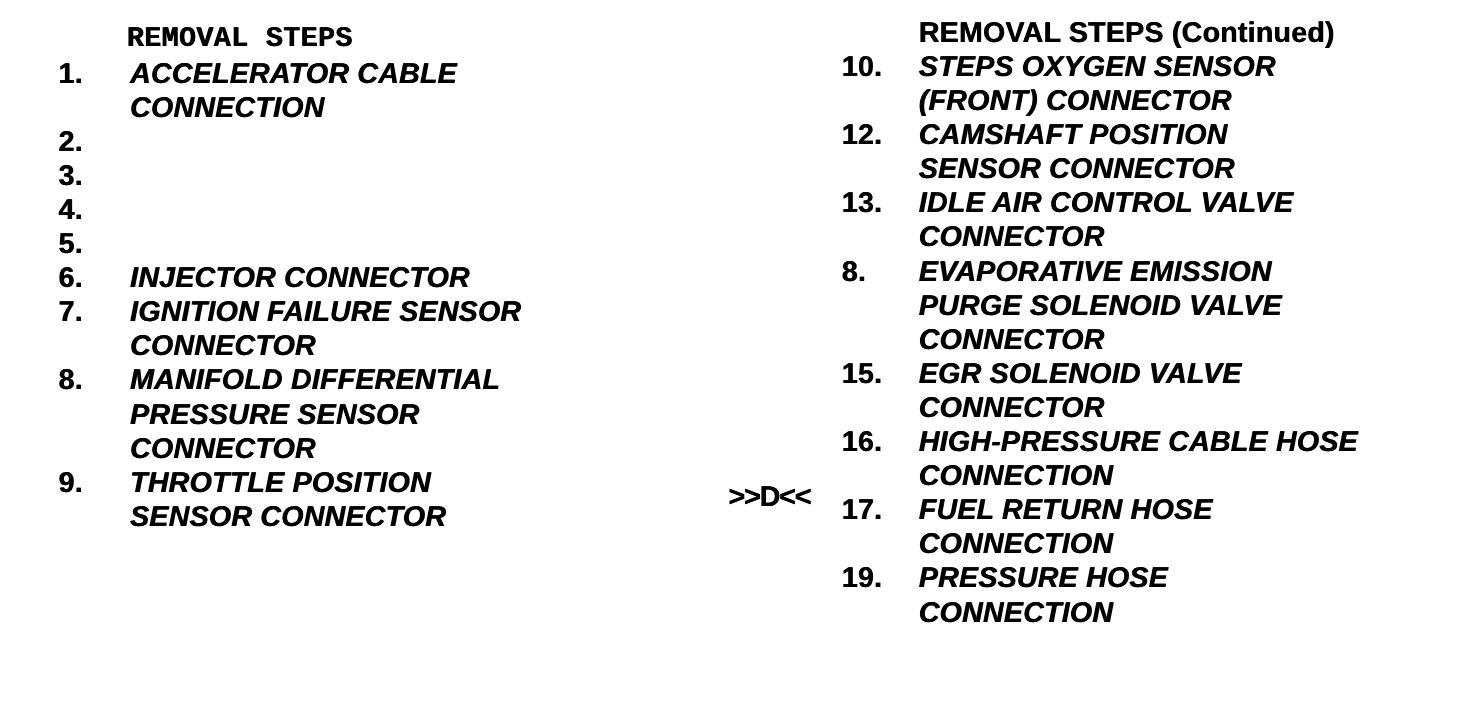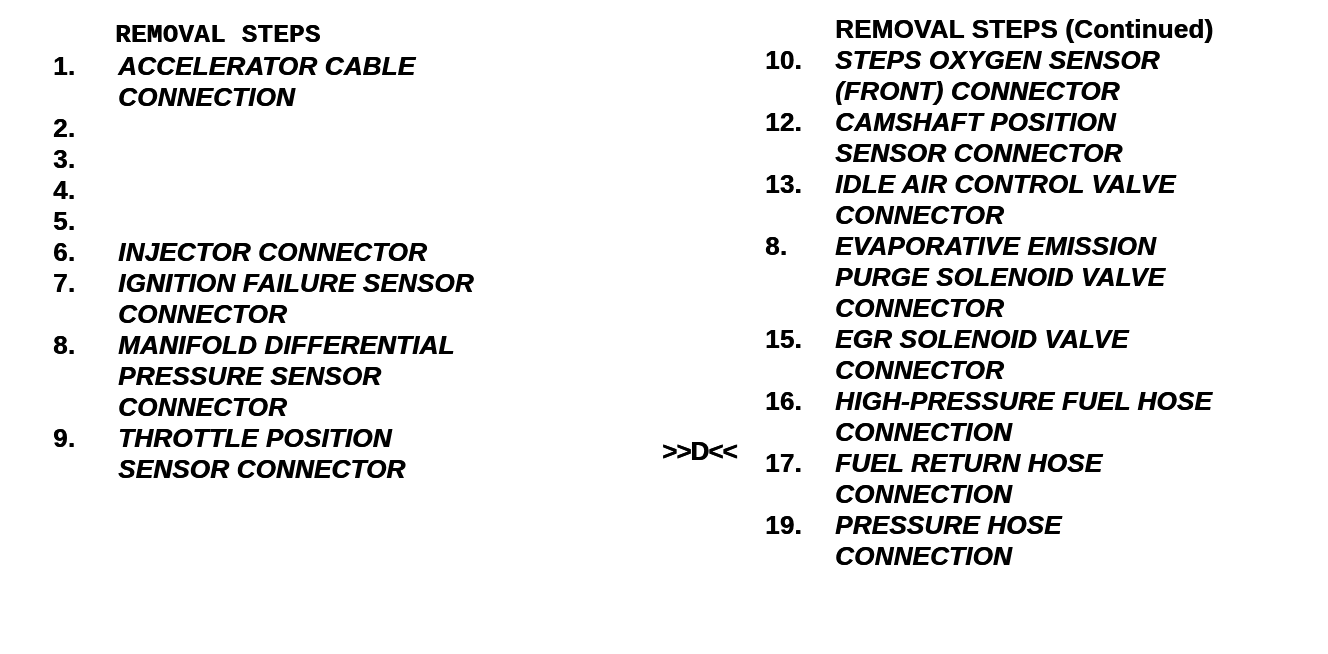--- a/index.html
+++ b/index.html
@@ -147,21 +147,21 @@
   </div>
 
   <div class="step-item">
     <span class="step-number">15.</span>
     <span class="step-text">EGR SOLENOID VALVE
 CONNECTOR</span>
   </div>
 
   <div class="step-item">
     <span class="step-number">16.</span>
-    <span class="step-text">HIGH-PRESSURE FUEL HOSE
+    <span class="step-text">HIGH-PRESSURE CABLE HOSE
 CONNECTION</span>
   </div>
 
   <div class="step-item">
     <span class="step-number">17.</span>
     <span class="step-text">FUEL RETURN HOSE
 CONNECTION</span>
   </div>
 
   <div class="step-item">

